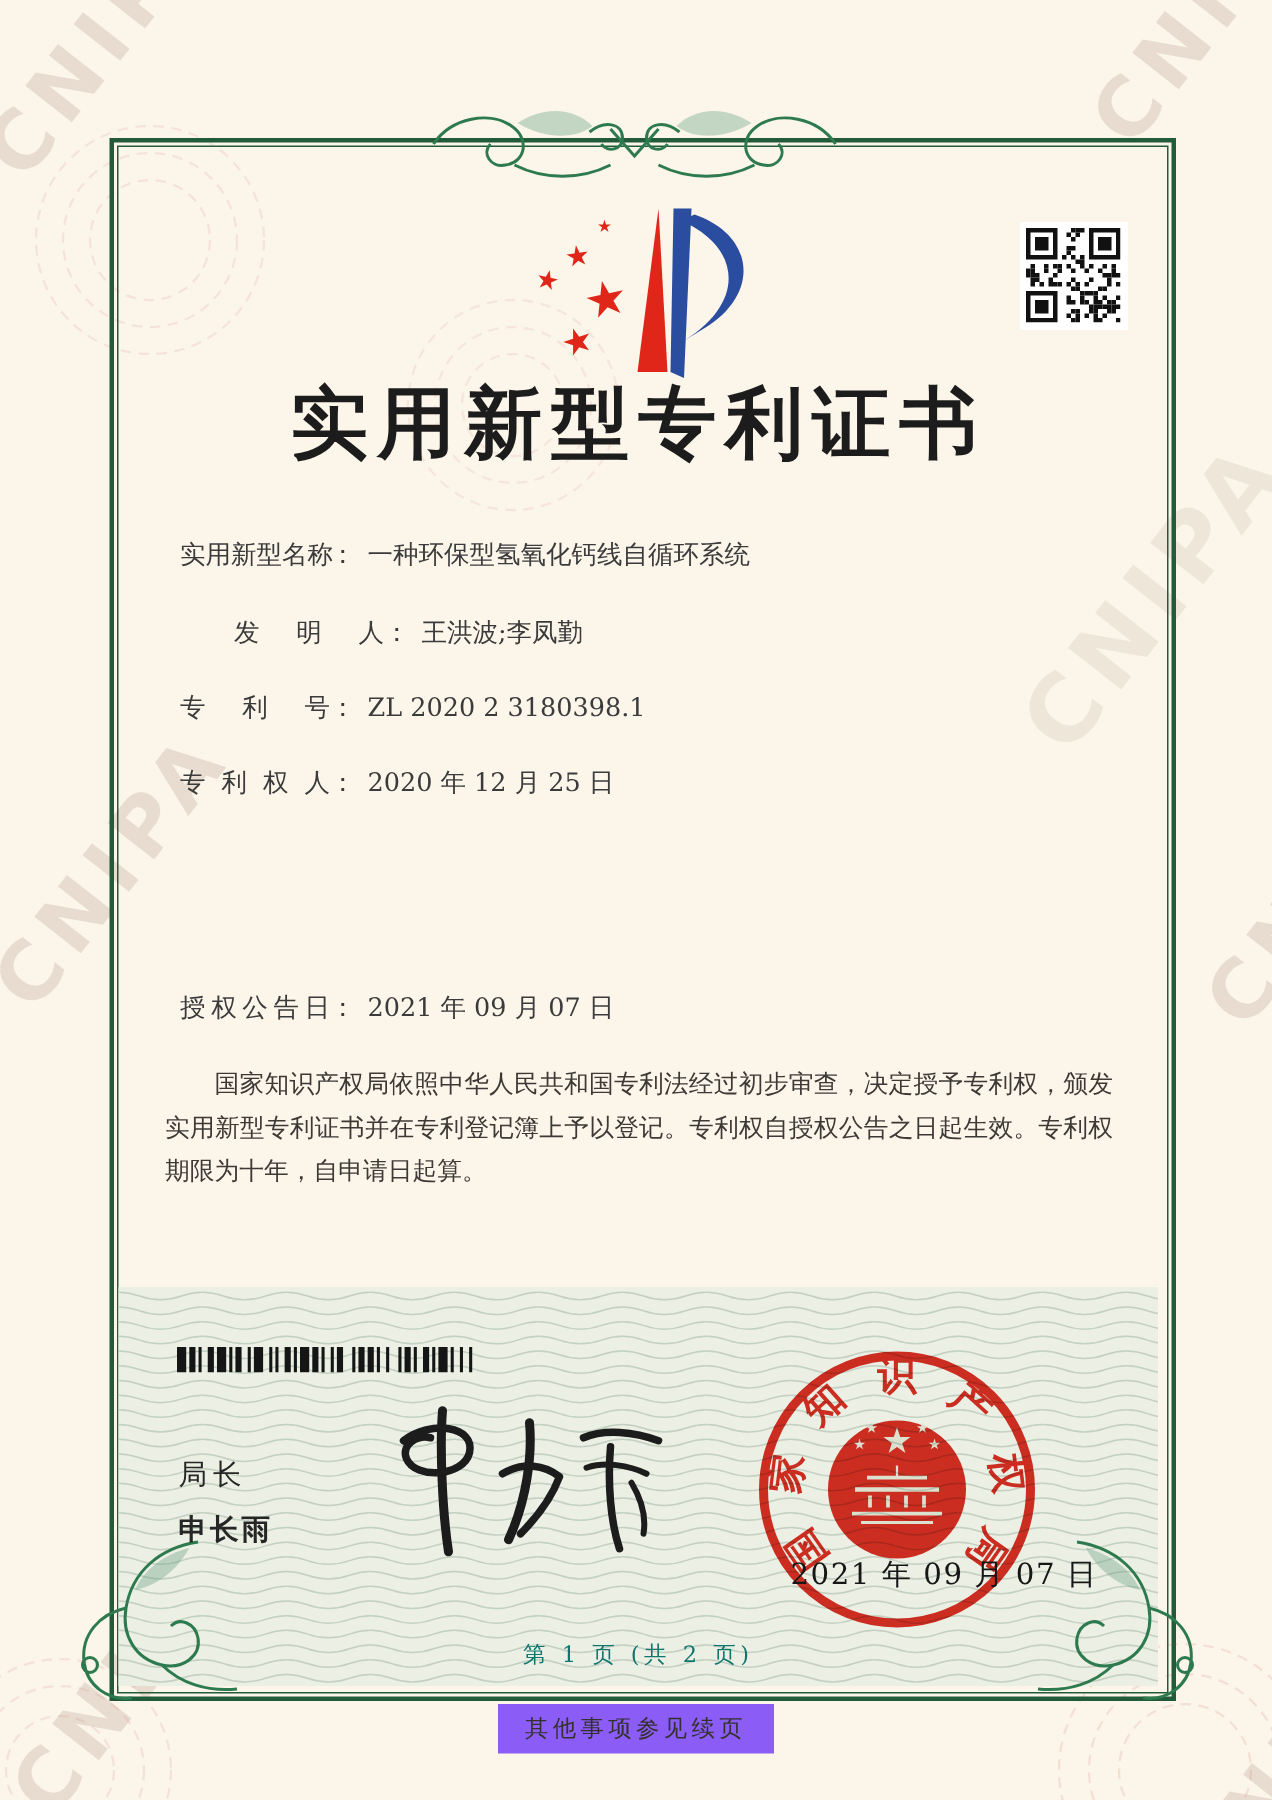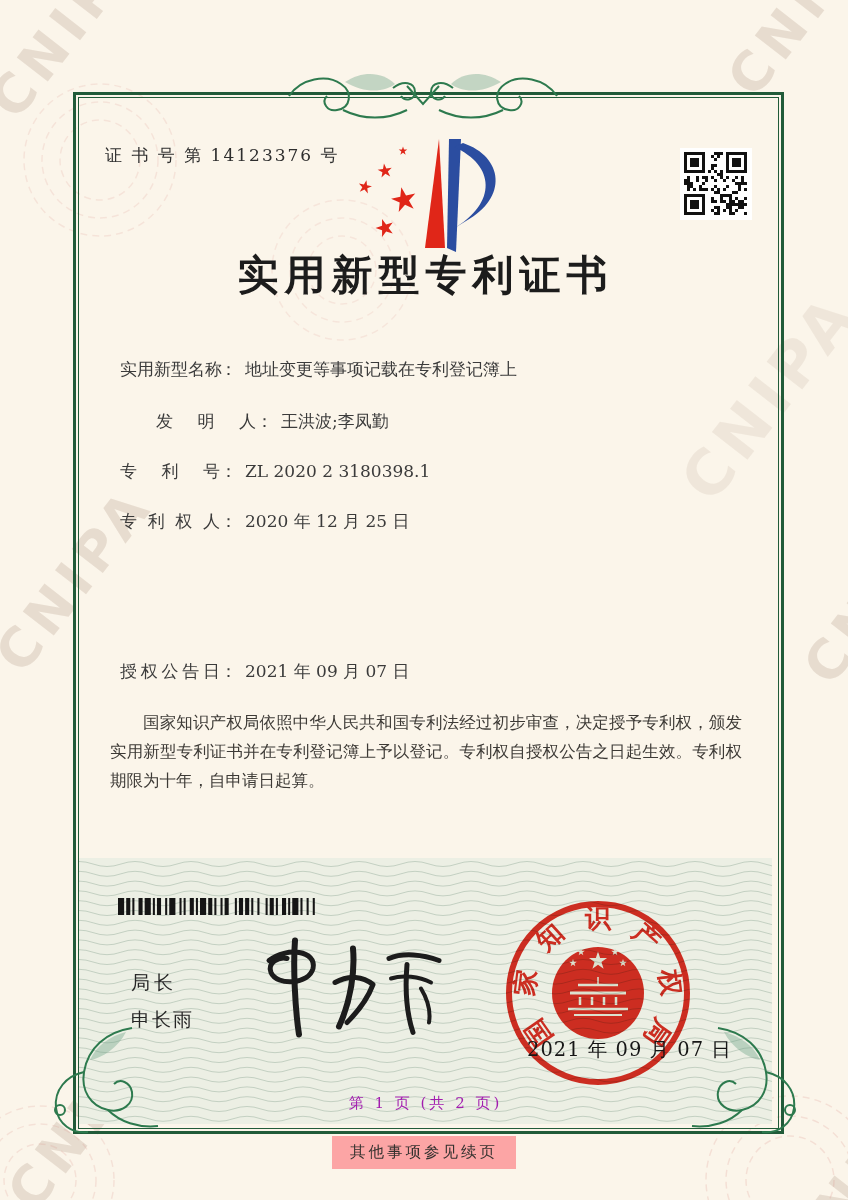--- a/index.html
+++ b/index.html
@@ -2,67 +2,67 @@
 <html><head>
 <meta charset="utf-8">
 <style>
   html,body{margin:0;padding:0;}
   .page{
     position:relative;width:848px;height:1200px;overflow:hidden;
     background:#fbf5ea;
     font-family:"DejaVu Serif","Liberation Serif",serif;
     color:#3a3a3a;
   }
-  .sans{font-family:"DejaVu Sans","Liberation Sans",sans-serif;margin-left:12px;}
+  .sans{font-family:"DejaVu Sans","Liberation Sans",sans-serif;}
   
   .wm{
     position:absolute;font-family:"DejaVu Sans","Liberation Sans",sans-serif;
     font-weight:bold;font-size:54px;letter-spacing:7px;color:#c9b6a6;opacity:.38;
     transform:rotate(-52deg);white-space:nowrap;pointer-events:none;
   }
   
   .frame{position:absolute;left:73px;top:92px;width:705px;height:1036px;border:3px solid #215b39;}
   .frame-inner{position:absolute;inset:2px;border:1px solid #215b39;}
   .cert-no{position:absolute;left:105px;top:144px;font-size:17px;letter-spacing:2px;color:#2e2e2e;}
   .qr-box{position:absolute;left:680px;top:148px;width:72px;height:72px;background:#fff;}
   .qr-box svg{position:absolute;left:4px;top:4px;}
   .title{
     position:absolute;left:73px;top:248px;width:705px;text-align:center;
-    font-size:41px;font-weight:bold;letter-spacing:6px;color:#1c1c1c;
+    font-size:52px;font-weight:bold;letter-spacing:6px;color:#1c1c1c;
   }
   .row{position:absolute;left:120px;font-size:17px;color:#3b3b3b;white-space:nowrap;}
   .lbl{display:inline-block;width:100px;text-align:justify;text-align-last:justify;vertical-align:bottom;}
   .val{margin-left:8px;}
   .grant2{position:absolute;left:440px;top:0;}
   .paras{
     position:absolute;left:98px;top:696px;width:656px;
     font-size:16.5px;line-height:1.76;text-align:justify;color:#3d3a36;
   }
   .paras p{margin:12px;text-indent:2em;}
   
   .guilloche{
     position:absolute;left:79px;top:858px;width:693px;height:266px;
     background:#ecefe4;overflow:hidden;
   }
   #wave-paths path{stroke:#b9c8b9;stroke-width:1;fill:none;opacity:.8;}
   .barcode{position:absolute;left:118px;top:898px;width:212px;height:17px;}
   .director-title{position:absolute;left:119px;top:970px;font-size:19px;color:#262626;letter-spacing:4px;}
-  .director-name{position:absolute;left:119px;top:1007px;font-size:19px;color:#262626;letter-spacing:2px;}
+  .director-name{position:absolute;left:119px;top:1007px;font-size:19px;color:#262626;letter-spacing:2px;font-weight:bold;}
   .signature{position:absolute;left:243px;top:928px;}
   .signature path{stroke:#1c1c1c;fill:none;stroke-linecap:round;stroke-linejoin:round;}
   .seal{position:absolute;left:498px;top:893px;mix-blend-mode:multiply;opacity:.95;}
   .seal-char{font-size:26px;font-weight:bold;fill:#dc2418;font-family:"DejaVu Serif","Liberation Serif",serif;}
   .seal-date{
     position:absolute;left:527px;top:1036px;font-size:19.5px;color:#161616;
     letter-spacing:1px;white-space:nowrap;z-index:5;
   }
-  .page-note{position:absolute;left:73px;top:1094px;width:705px;text-align:center;font-size:15px;letter-spacing:3px;color:#a21caf;z-index:4;}
+  .page-note{position:absolute;left:73px;top:1094px;width:705px;text-align:center;font-size:15px;letter-spacing:3px;color:#0f766e;z-index:4;}
   .footer-note{
     position:absolute;left:424px;top:1136px;transform:translateX(-50%);
-    background:#fca5a5;padding:6px 18px;font-size:15.5px;letter-spacing:3px;color:#33312e;
+    background:#8b5cf6;padding:6px 18px;font-size:15.5px;letter-spacing:3px;color:#33312e;
   }
   .ornament path{stroke:#2d7a4e;fill:none;stroke-width:2;}
   .ornament .leaf{fill:#6aa184;fill-opacity:.38;stroke:none;}
   .rosette circle{fill:none;stroke:#d98c84;stroke-dasharray:7 5;}
 </style>
 </head>
 <body>
 
 <div class="page">
 
@@ -157,21 +157,20 @@
     <circle cx="24" cy="88" r="5" fill="none" stroke="#2d7a4e" stroke-width="2"></circle>
   </svg>
   <svg class="ornament" width="130" height="120" viewBox="0 0 130 120" style="position:absolute;left:684px;top:1022px;transform:scaleX(-1);">
     <path d="M96,6 C70,10 52,26 48,50 C45,68 54,84 72,88 C86,91 98,82 96,70 C94,60 84,56 78,62" stroke-width="2.5"></path>
     <path d="M48,50 C30,54 18,68 20,86 C22,102 36,112 52,110" stroke-width="2.5"></path>
     <path d="M72,88 C84,100 102,106 122,104" stroke-width="2.5"></path>
     <path class="leaf" d="M90,10 C74,14 60,24 54,38 C66,36 82,26 90,10 Z"></path>
     <circle cx="24" cy="88" r="5" fill="none" stroke="#2d7a4e" stroke-width="2"></circle>
   </svg>
 
-  <div class="cert-no">证 书 号 第 14123376 号</div>
 
   <svg width="160" height="120" viewBox="0 0 160 120" style="position:absolute;left:352px;top:136px;">
     <g fill="#e02618">
       <path d="M0,-1 L0.225,-0.309 0.951,-0.309 0.363,0.118 0.588,0.809 0,0.382 -0.588,0.809 -0.363,0.118 -0.951,-0.309 -0.225,-0.309 Z" transform="translate(51,15) scale(4.5)"></path>
       <path d="M0,-1 L0.225,-0.309 0.951,-0.309 0.363,0.118 0.588,0.809 0,0.382 -0.588,0.809 -0.363,0.118 -0.951,-0.309 -0.225,-0.309 Z" transform="translate(33,35) scale(7.5) rotate(-8)"></path>
       <path d="M0,-1 L0.225,-0.309 0.951,-0.309 0.363,0.118 0.588,0.809 0,0.382 -0.588,0.809 -0.363,0.118 -0.951,-0.309 -0.225,-0.309 Z" transform="translate(13,51) scale(7) rotate(12)"></path>
       <path d="M0,-1 L0.225,-0.309 0.951,-0.309 0.363,0.118 0.588,0.809 0,0.382 -0.588,0.809 -0.363,0.118 -0.951,-0.309 -0.225,-0.309 Z" transform="translate(52,64) scale(13) rotate(-12)"></path>
       <path d="M0,-1 L0.225,-0.309 0.951,-0.309 0.363,0.118 0.588,0.809 0,0.382 -0.588,0.809 -0.363,0.118 -0.951,-0.309 -0.225,-0.309 Z" transform="translate(33,92) scale(9.5) rotate(-18)"></path>
     </g>
     <polygon points="87,3 73,112 93,112" fill="#e02618"></polygon>
@@ -288,21 +287,21 @@
         <rect x="60" y="36" width="3" height="3" fill="#111"></rect>
         <rect x="60" y="45" width="3" height="3" fill="#111"></rect>
         <rect x="60" y="51" width="3" height="3" fill="#111"></rect>
         <rect x="60" y="60" width="3" height="3" fill="#111"></rect>
       </svg>
   </div>
 
   <div class="title">实用新型专利证书</div>
 
   <div class="row" style="top:358px;">
-    <span class="lbl">实用新型名称</span><span>：</span><span class="val">地址变更等事项记载在专利登记簿上</span>
+    <span class="lbl">实用新型名称</span><span>：</span><span class="val">一种环保型氢氧化钙线自循环系统</span>
   </div>
   <div class="row" style="top:410px;margin-left:36px;">
     <span class="lbl">发明人</span><span>：</span><span class="val">王洪波;李凤勤</span>
   </div>
   <div class="row" style="top:460px;">
     <span class="lbl">专利号</span><span>：</span><span class="val">ZL 2020 2 3180398.1</span>
   </div>
   <div class="row" style="top:510px;">
     <span class="lbl">专利权人</span><span>：</span><span class="val">2020 年 12 月 25 日</span>
   </div>

